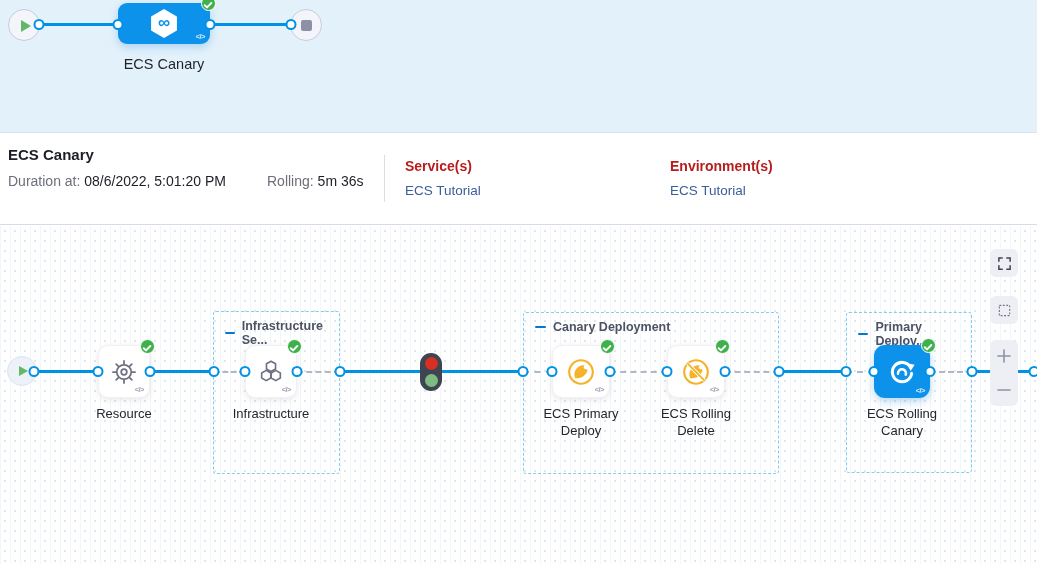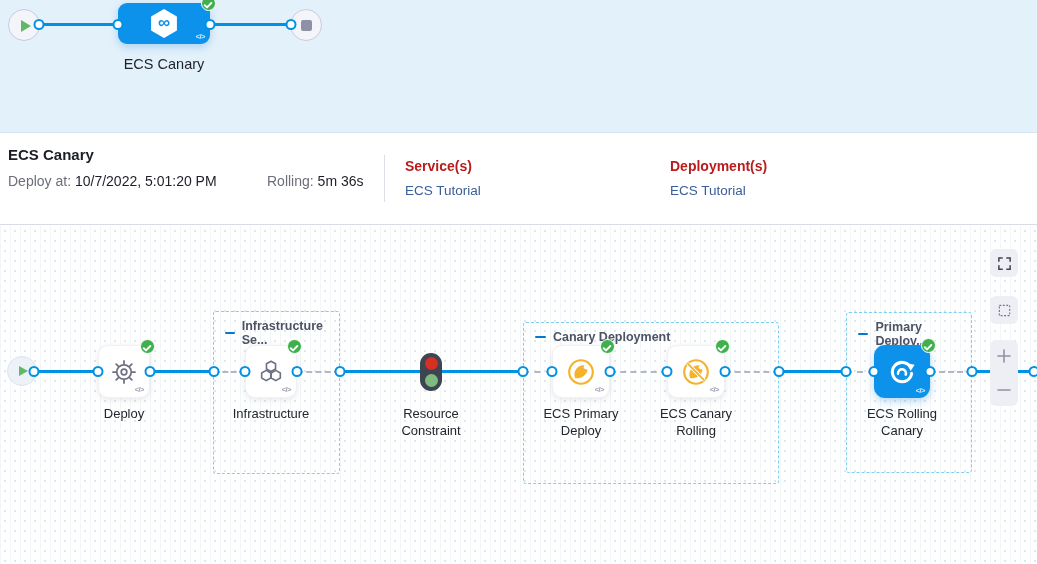--- a/index.html
+++ b/index.html
@@ -116,45 +116,45 @@
       <div class="sq"></div>
     </div>
     <div class="port" style="left:291px; top:19px;"></div>
 
     <div class="stage-label">ECS Canary</div>
   </div>
 
   <div class="summary">
     <div class="sum-title">ECS Canary</div>
     <div class="sum-row" style="left:8px;">
-      <span>Deploy at:</span> <b>10/7/2022, 5:01:20 PM</b>
+      <span>Duration at:</span> <b>08/6/2022, 5:01:20 PM</b>
     </div>
     <div class="sum-row" style="left:267px;">
       <span>Rolling:</span> <b>5m 36s</b>
     </div>
     <div class="sum-div"></div>
     <div class="kv" style="left:405px;">
       <span class="k">Service(s)</span>
       <span class="v">ECS Tutorial</span>
     </div>
     <div class="kv" style="left:670px;">
-      <span class="k">Deployment(s)</span>
+      <span class="k">Environment(s)</span>
       <span class="v">ECS Tutorial</span>
     </div>
   </div>
 
   <div class="canvas">
 
     <div class="group" style="left:213px; top:85px; width:127px; height:163px;">
       <div class="group-head">
         <div class="group-dash"></div>
         <span class="group-title">Infrastructure Se...</span>
       </div>
     </div>
-    <div class="group" style="left:523px; top:86px; width:256px; height:162px;margin-top:10px;">
+    <div class="group" style="left:523px; top:86px; width:256px; height:162px;">
       <div class="group-head">
         <div class="group-dash"></div>
         <span class="group-title">Canary Deployment</span>
       </div>
     </div>
     <div class="group" style="left:846px; top:86px; width:126px; height:161px;">
       <div class="group-head">
         <div class="group-dash"></div>
         <span class="group-title">Primary Deploy...</span>
       </div>
@@ -193,21 +193,21 @@
             <line x1="-4.95" y1="-4.95" x2="-6.7" y2="-6.7"></line>
         </g>
       </svg>
       <div class="badge">
         <svg width="12" height="12" viewBox="0 0 10 10">
           <polyline points="2.3,5.2 4.2,7 7.8,3.3" fill="none" stroke="#fff" stroke-width="1.6" stroke-linecap="round" stroke-linejoin="round"></polyline>
         </svg>
       </div>
       <span class="code-glyph">&lt;/&gt;</span>
     </div>
-    <div class="node-label" style="left:84px; width:80px;">Deploy</div>
+    <div class="node-label" style="left:84px; width:80px;">Resource</div>
 
     <div class="card" style="left:245px;">
       <svg class="nodeicon" width="28" height="28" viewBox="-12 -12 24 24">
         <g stroke="#6e7183" stroke-width="1.4" fill="#fff" stroke-linejoin="round">
           <polygon points="0,-9.2 3.9,-7 3.9,-2.6 0,-0.4 -3.9,-2.6 -3.9,-7"></polygon>
           <polygon points="-4.1,-1.4 -0.2,0.8 -0.2,5.2 -4.1,7.4 -8,5.2 -8,0.8"></polygon>
           <polygon points="4.1,-1.4 8,0.8 8,5.2 4.1,7.4 0.2,5.2 0.2,0.8"></polygon>
         </g>
       </svg>
       <div class="badge">
@@ -216,21 +216,20 @@
         </svg>
       </div>
       <span class="code-glyph">&lt;/&gt;</span>
     </div>
     <div class="node-label" style="left:225px; width:92px;">Infrastructure</div>
 
     <div class="traffic">
       <div class="red"></div>
       <div class="grn"></div>
     </div>
-    <div class="node-label" style="left:391px; width:80px;">Resource Constraint</div>
 
     <div class="card" style="left:552px; width:58px;">
       <svg class="nodeicon" width="30" height="30" viewBox="-14 -14 28 28">
         <circle r="11" fill="none" stroke="#f5b32b" stroke-width="2"></circle>
         <path d="M -5.5,5.5 C -8,-0.5 -3,-7 3.5,-6.2 C 1.5,-4.2 2.5,-2.2 6.2,-2.4 C 5.5,2.5 0.5,6.8 -5.5,5.5 Z" fill="#f5b32b"></path>
       </svg>
       <div class="badge">
         <svg width="12" height="12" viewBox="0 0 10 10">
           <polyline points="2.3,5.2 4.2,7 7.8,3.3" fill="none" stroke="#fff" stroke-width="1.6" stroke-linecap="round" stroke-linejoin="round"></polyline>
         </svg>
@@ -246,21 +245,21 @@
         <line x1="-8" y1="-8" x2="8" y2="8" stroke="#fff" stroke-width="3.4"></line>
         <line x1="-8" y1="-8" x2="8" y2="8" stroke="#f5b32b" stroke-width="1.8"></line>
       </svg>
       <div class="badge">
         <svg width="12" height="12" viewBox="0 0 10 10">
           <polyline points="2.3,5.2 4.2,7 7.8,3.3" fill="none" stroke="#fff" stroke-width="1.6" stroke-linecap="round" stroke-linejoin="round"></polyline>
         </svg>
       </div>
       <span class="code-glyph">&lt;/&gt;</span>
     </div>
-    <div class="node-label" style="left:656px; width:80px;">ECS Canary Rolling</div>
+    <div class="node-label" style="left:656px; width:80px;">ECS Rolling Delete</div>
 
     <div class="card card-blue" style="left:874px; width:56px;">
       <svg class="nodeicon" width="28" height="28" viewBox="-12 -12 24 24">
         <path d="M 7.2,-4.2 A 8.3,8.3 0 1 0 8.3,1.2" fill="none" stroke="#fff" stroke-width="2.6" stroke-linecap="round"></path>
         <polygon points="4.2,-7.4 10.8,-6.2 7.4,-0.9" fill="#fff"></polygon>
         <path d="M -3.4,1.4 A 3.4,3.4 0 1 1 3.2,2.2" fill="none" stroke="#fff" stroke-width="2.2" stroke-linecap="round"></path>
       </svg>
       <div class="badge">
         <svg width="12" height="12" viewBox="0 0 10 10">
           <polyline points="2.3,5.2 4.2,7 7.8,3.3" fill="none" stroke="#fff" stroke-width="1.6" stroke-linecap="round" stroke-linejoin="round"></polyline>

